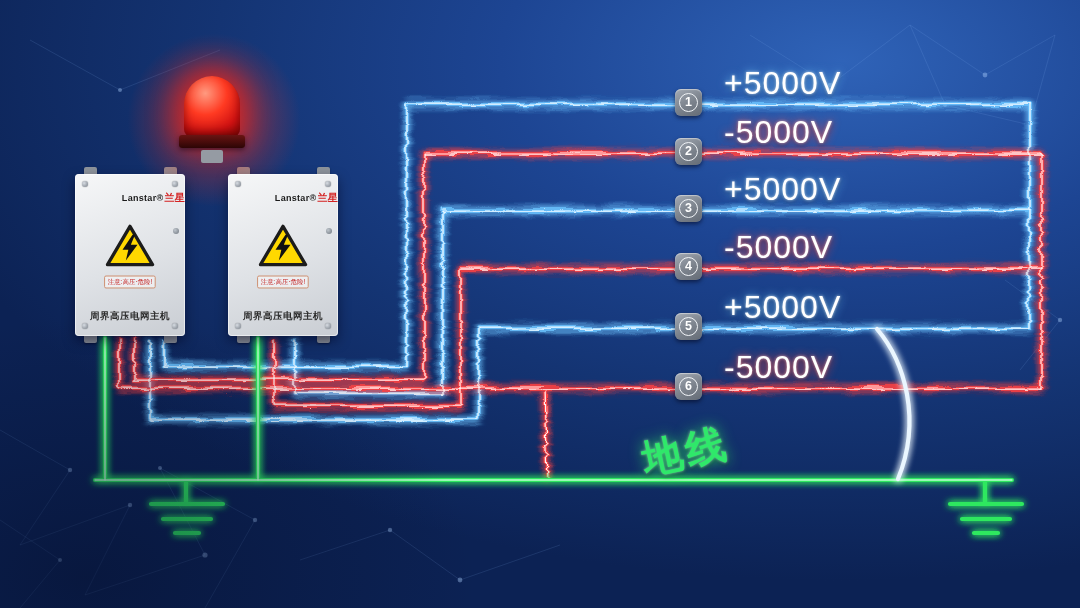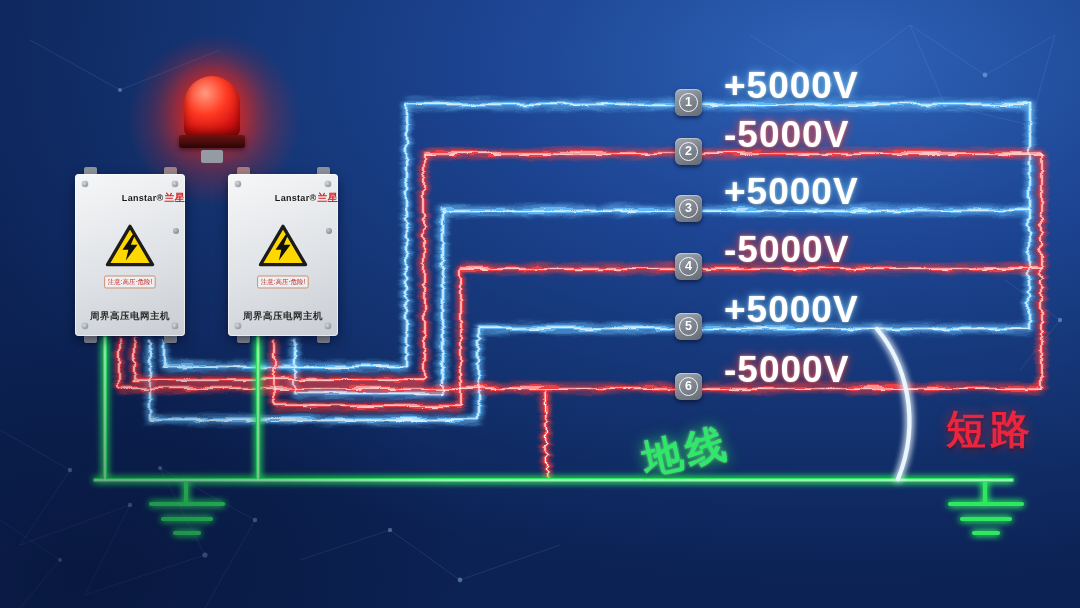--- a/index.html
+++ b/index.html
@@ -19,21 +19,21 @@
   .grn-core path{fill:none;stroke:#ccffdd;stroke-width:1.4;opacity:.9;stroke-linecap:round}
   .short-arc{fill:none;stroke:#eaf6ff;stroke-width:4.2;stroke-linecap:round}
 
   
   .wire-badge{position:absolute;left:675px;width:27px;height:27px;border-radius:6px;
     background:linear-gradient(150deg,#a4abb5 0%,#7b828c 55%,#656c76 100%);
     box-shadow:0 2px 4px rgba(0,0,20,.55), inset 0 1px 1px rgba(255,255,255,.45);
     display:flex;align-items:center;justify-content:center;z-index:6}
   .badge-circle{width:19px;height:19px;border:1.6px solid #f0f3f6;border-radius:50%;
     display:flex;align-items:center;justify-content:center;font-size:12.5px;font-weight:bold;color:#fff;line-height:1}
-  .vlabel{position:absolute;left:724px;height:36px;font-size:37px;font-weight:bold;
+  .vlabel{position:absolute;left:724px;height:36px;font-size:32px;font-weight:normal;
     letter-spacing:1px;color:#fff;z-index:6;white-space:nowrap}
   .vlabel.pos{text-shadow:0 0 10px rgba(110,200,255,.95),0 0 3px rgba(255,255,255,.8),0 2px 4px rgba(0,0,30,.5)}
   .vlabel.neg{text-shadow:0 0 10px rgba(255,70,70,.95),0 0 3px rgba(255,220,220,.8),0 2px 4px rgba(0,0,30,.5)}
 
   
   .cbox{position:absolute;top:174px;width:110px;height:162px;border-radius:4px;z-index:5;
     background:linear-gradient(160deg,#f6f7f8 0%,#dfe2e6 55%,#c9cdd3 100%);
     box-shadow:0 5px 12px rgba(0,0,25,.5), inset 0 0 0 1px rgba(255,255,255,.55)}
   .tab{position:absolute;width:13px;height:11px;background:#8d939b;border-radius:2px;z-index:4;
     box-shadow:0 1px 2px rgba(0,0,20,.4)}
@@ -279,15 +279,14 @@
     </div>
 
   <div class="vlabel pos" style="top:65px">+5000V</div>
   <div class="vlabel neg" style="top:114px">-5000V</div>
   <div class="vlabel pos" style="top:171px">+5000V</div>
   <div class="vlabel neg" style="top:229px">-5000V</div>
   <div class="vlabel pos" style="top:289px">+5000V</div>
   <div class="vlabel neg" style="top:349px">-5000V</div>
 
   <div class="label-ground">地线</div>
-  <div class="label-short">短路</div>
 
 </div>
 
 </body></html>

